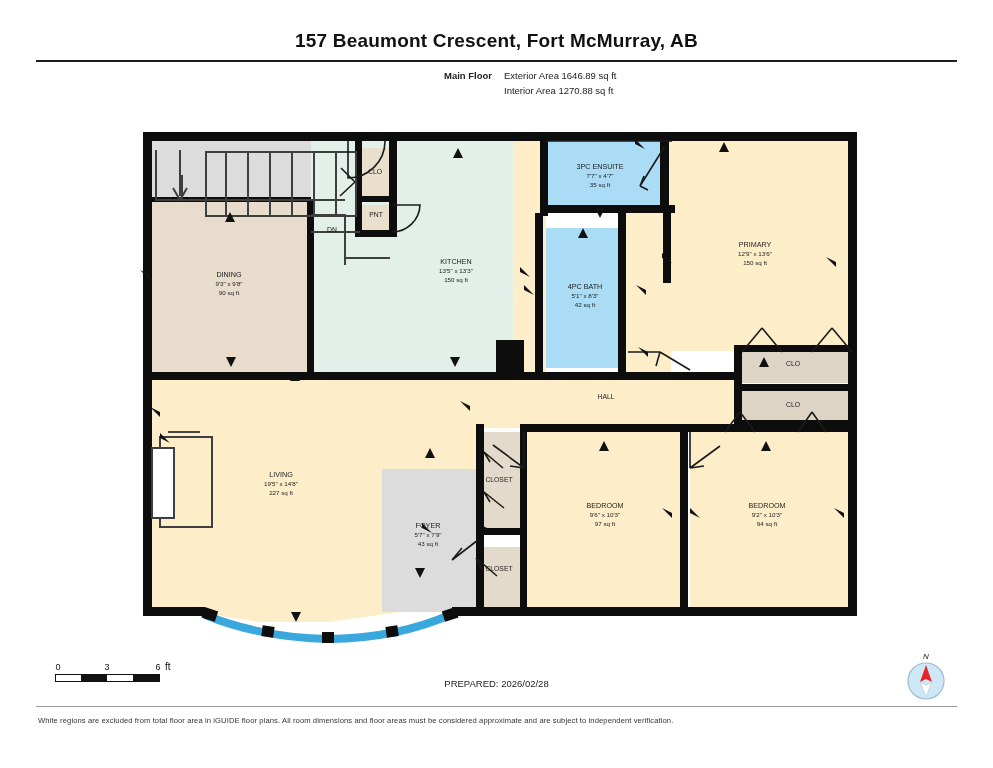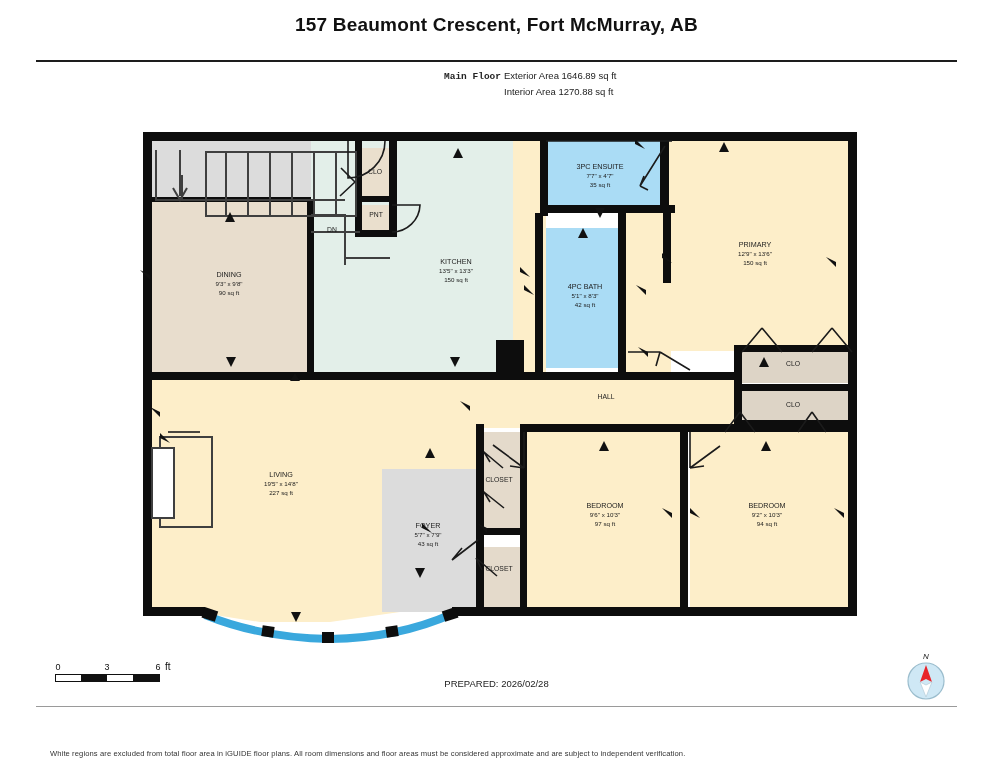--- a/index.html
+++ b/index.html
@@ -2,42 +2,42 @@
 <html><head>
 <meta charset="utf-8">
 <title>Floor Plan</title>
 <style>
   html,body{margin:0;padding:0;background:#ffffff;}
   body{width:993px;height:768px;font-family:"Liberation Sans",sans-serif;color:#1a1a1a;position:relative;overflow:hidden;}
   .page{position:absolute;inset:0;}
 
   
   .title{
-    position:absolute;left:0;top:14px;width:993px;text-align:center;
+    position:absolute;left:0;top:30px;width:993px;text-align:center;
     font-size:19px;font-weight:bold;letter-spacing:.2px;color:#111;
   }
   .title-rule{position:absolute;left:36px;top:60px;width:921px;height:2px;background:#1d1d1d;}
   .area-block{position:absolute;left:444px;top:68px;font-size:9.5px;line-height:15px;color:#222;}
   .area-block .row{display:block;white-space:nowrap;}
-  .area-block .lbl{display:inline-block;width:60px;font-weight:bold;font-family:Liberation Mono, monospace;}
+  .area-block .lbl{display:inline-block;width:60px;font-weight:bold;}
 
   
   #plan{position:absolute;left:0;top:0;width:993px;height:768px;}
 
   
   .scale-wrap{position:absolute;left:55px;top:662px;width:130px;}
   .scale-nums{position:relative;height:12px;font-size:9px;color:#111;}
   .scale-nums span{position:absolute;transform:translateX(-50%);}
   .scale-bar{position:relative;width:105px;height:8px;border:1px solid #111;box-sizing:border-box;background:#fff;}
   .scale-bar i{position:absolute;top:0;height:6px;background:#111;display:block;}
   .scale-ft{position:absolute;left:110px;top:-1px;font-size:10px;color:#111;}
   .prepared{position:absolute;left:0;top:678px;width:993px;text-align:center;font-size:9.5px;color:#222;}
   .compass{position:absolute;left:898px;top:648px;width:56px;height:56px;}
   .disclaimer-rule{position:absolute;left:36px;top:706px;width:921px;height:1px;background:#9a9a9a;}
-  .disclaimer{position:absolute;left:38px;top:749px;width:921px;font-size:7.6px;color:#333;letter-spacing:.1px;margin-left:12px;}
+  .disclaimer{position:absolute;left:38px;top:716px;width:921px;font-size:7.6px;color:#333;letter-spacing:.1px;}
 
   
   text{font-family:"Liberation Sans",sans-serif;fill:#1b1b1b;}
   .rm-name{font-size:7.2px;text-anchor:middle;}
   .rm-dim{font-size:6.2px;text-anchor:middle;}
   .rm-sm{font-size:6.8px;text-anchor:middle;}
 </style>
 </head>
 <body>
 

